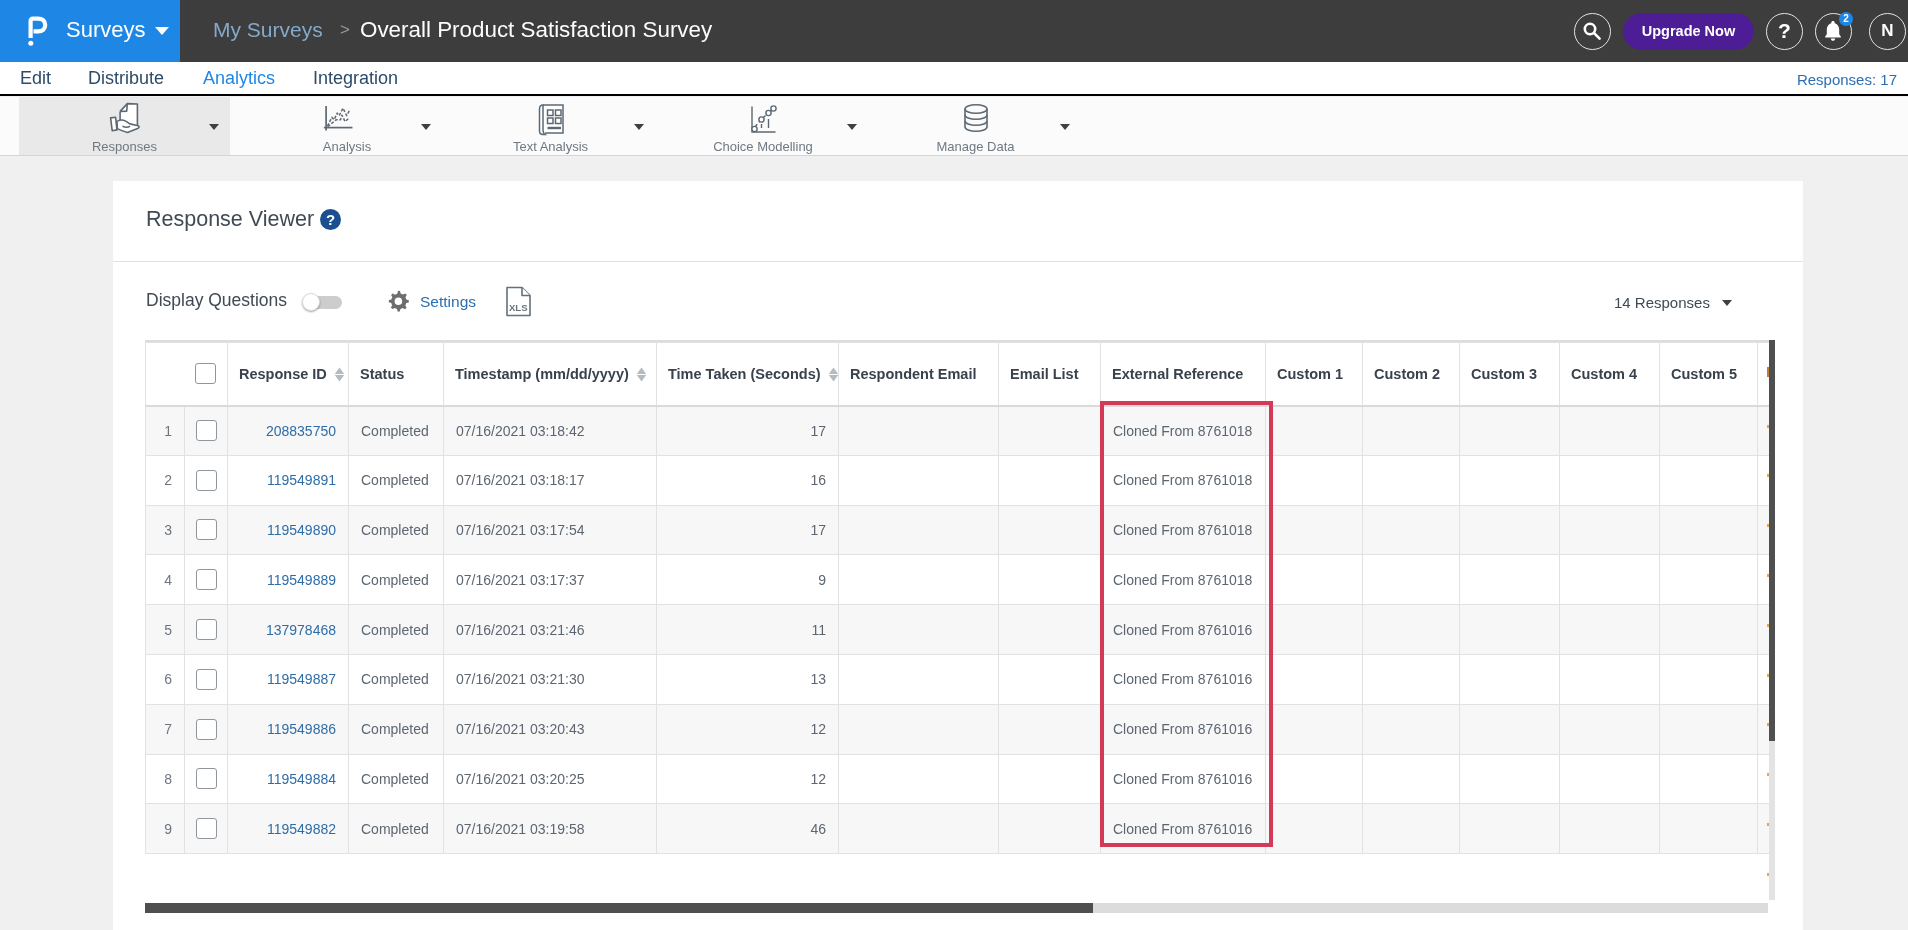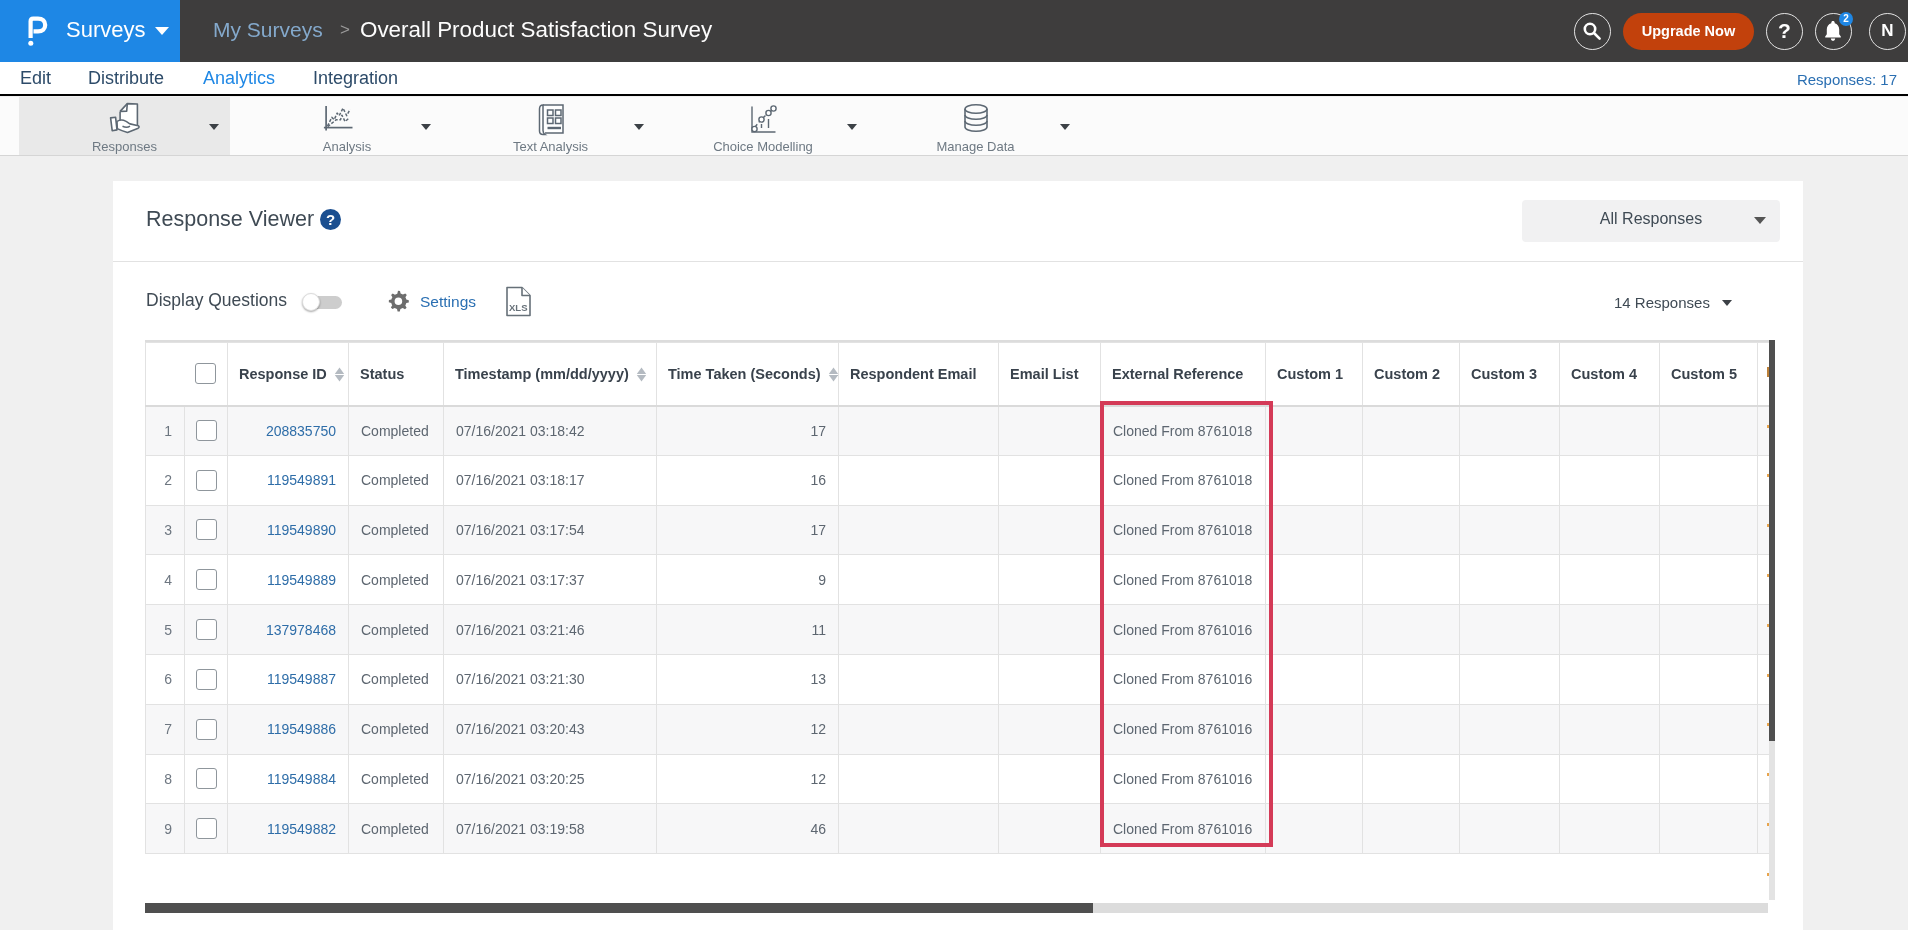--- a/index.html
+++ b/index.html
@@ -10,21 +10,21 @@
 #bluebox { left:0; top:0; width:180px; height:62px; background:#1e87e5; }
 #logo { left:26px; top:15px; }
 #brand { left:66px; top:17px; font-size:22px; color:#fff; }
 #brandcaret { left:155px; top:27px; width:0; height:0; border-left:7px solid transparent; border-right:7px solid transparent; border-top:8px solid #fff; }
 #crumb1 { left:213px; top:18px; font-size:21px; color:#84a9cc; }
 #crumbsep { left:340px; top:20px; font-size:17px; color:#9b9b9b; }
 #crumb2 { left:360px; top:17px; font-size:22.4px; color:#fdfdfd; }
 .circbtn { width:37px; height:37px; border-radius:50%; border:1.5px solid rgba(255,255,255,0.85); top:13px; }
 #c-search { left:1574px; }
 #c-search svg { margin:6px 0 0 6px; }
-#upgrade { left:1623px; top:13px; width:131px; height:37px; background:#c2410c; border-radius:18.5px; color:#fff; font-size:14.5px; font-weight:700; text-align:center; line-height:37px; }
+#upgrade { left:1623px; top:13px; width:131px; height:37px; background:#4c1d95; border-radius:18.5px; color:#fff; font-size:14.5px; font-weight:700; text-align:center; line-height:37px; }
 #c-help { left:1766px; color:#fff; font-size:21px; font-weight:700; text-align:center; line-height:34px; }
 #c-bell { left:1815px; }
 #c-bell svg { margin:5px 0 0 6px; }
 #badge { left:1839px; top:12px; width:14px; height:14px; border-radius:50%; background:#1e87e5; color:#fff; font-size:10px; font-weight:700; text-align:center; line-height:14px; }
 #c-av { left:1869px; color:#fff; font-size:17px; font-weight:700; text-align:center; line-height:34px; }
 
 
 #nav { left:0; top:62px; width:1908px; height:34px; background:#fff; border-bottom:2px solid #000000;text-decoration:underline; }
 .navlink { position:absolute; top:6px; font-size:18px; color:#2d4b69; }
 #nav-analytics { color:#1e87e5; border-bottom:2px solid #48a0e8; padding-bottom:9px; }
@@ -169,24 +169,20 @@
 <div class="tablabel" style="left:975.5px">Manage Data</div>
 <div class="tabcaret" style="left:1059.5px"></div>
     </div>
 
 <div class="abs" id="card">
   <div id="rv-title">Response Viewer</div>
   <div id="rv-help"><svg width="21" height="21" viewBox="0 0 21 21">
           <circle cx="10.5" cy="10.5" r="10.5" fill="#1b4f90"></circle>
           <text x="10.5" y="15.8" text-anchor="middle" font-family="Liberation Sans,sans-serif" font-size="15" font-weight="700" fill="#fff">?</text>
         </svg></div>
-  <div id="allresp">
-        <span>All Responses</span>
-        <i></i>
-      </div>
   <div id="divider"></div>
   <div id="dq-label">Display Questions</div>
   <div id="toggle">
         <i></i>
       </div>
   <div id="gear"><svg width="24" height="24" viewBox="0 0 24 24">
           <path fill="#6d6d6d" d="M12 1.8 L14 2 L14.6 4.6 A7.6 7.6 0 0 1 16.9 5.6 L19.3 4.4 L20.8 6 L19.4 8.2 A7.6 7.6 0 0 1 20.3 10.5 L22.8 11.2 L22.8 13.4 L20.3 14.1 A7.6 7.6 0 0 1 19.3 16.4 L20.6 18.7 L19 20.3 L16.7 19 A7.6 7.6 0 0 1 14.4 19.9 L13.8 22.5 L11.6 22.4 L11 19.9 A7.6 7.6 0 0 1 8.7 18.9 L6.4 20.1 L4.9 18.5 L6.2 16.3 A7.6 7.6 0 0 1 5.3 14 L2.8 13.3 L2.9 11.1 L5.4 10.5 A7.6 7.6 0 0 1 6.4 8.2 L5.1 5.9 L6.7 4.4 L8.9 5.7 A7.6 7.6 0 0 1 11.3 4.7 Z M12.4 8.5 A3.8 3.8 0 1 0 12.4 16.1 A3.8 3.8 0 0 0 12.4 8.5 Z"></path>
         </svg></div>
   <div id="settings">Settings</div>
   <div id="xlsi"><svg width="27" height="31" viewBox="0 0 27 31" fill="none">

